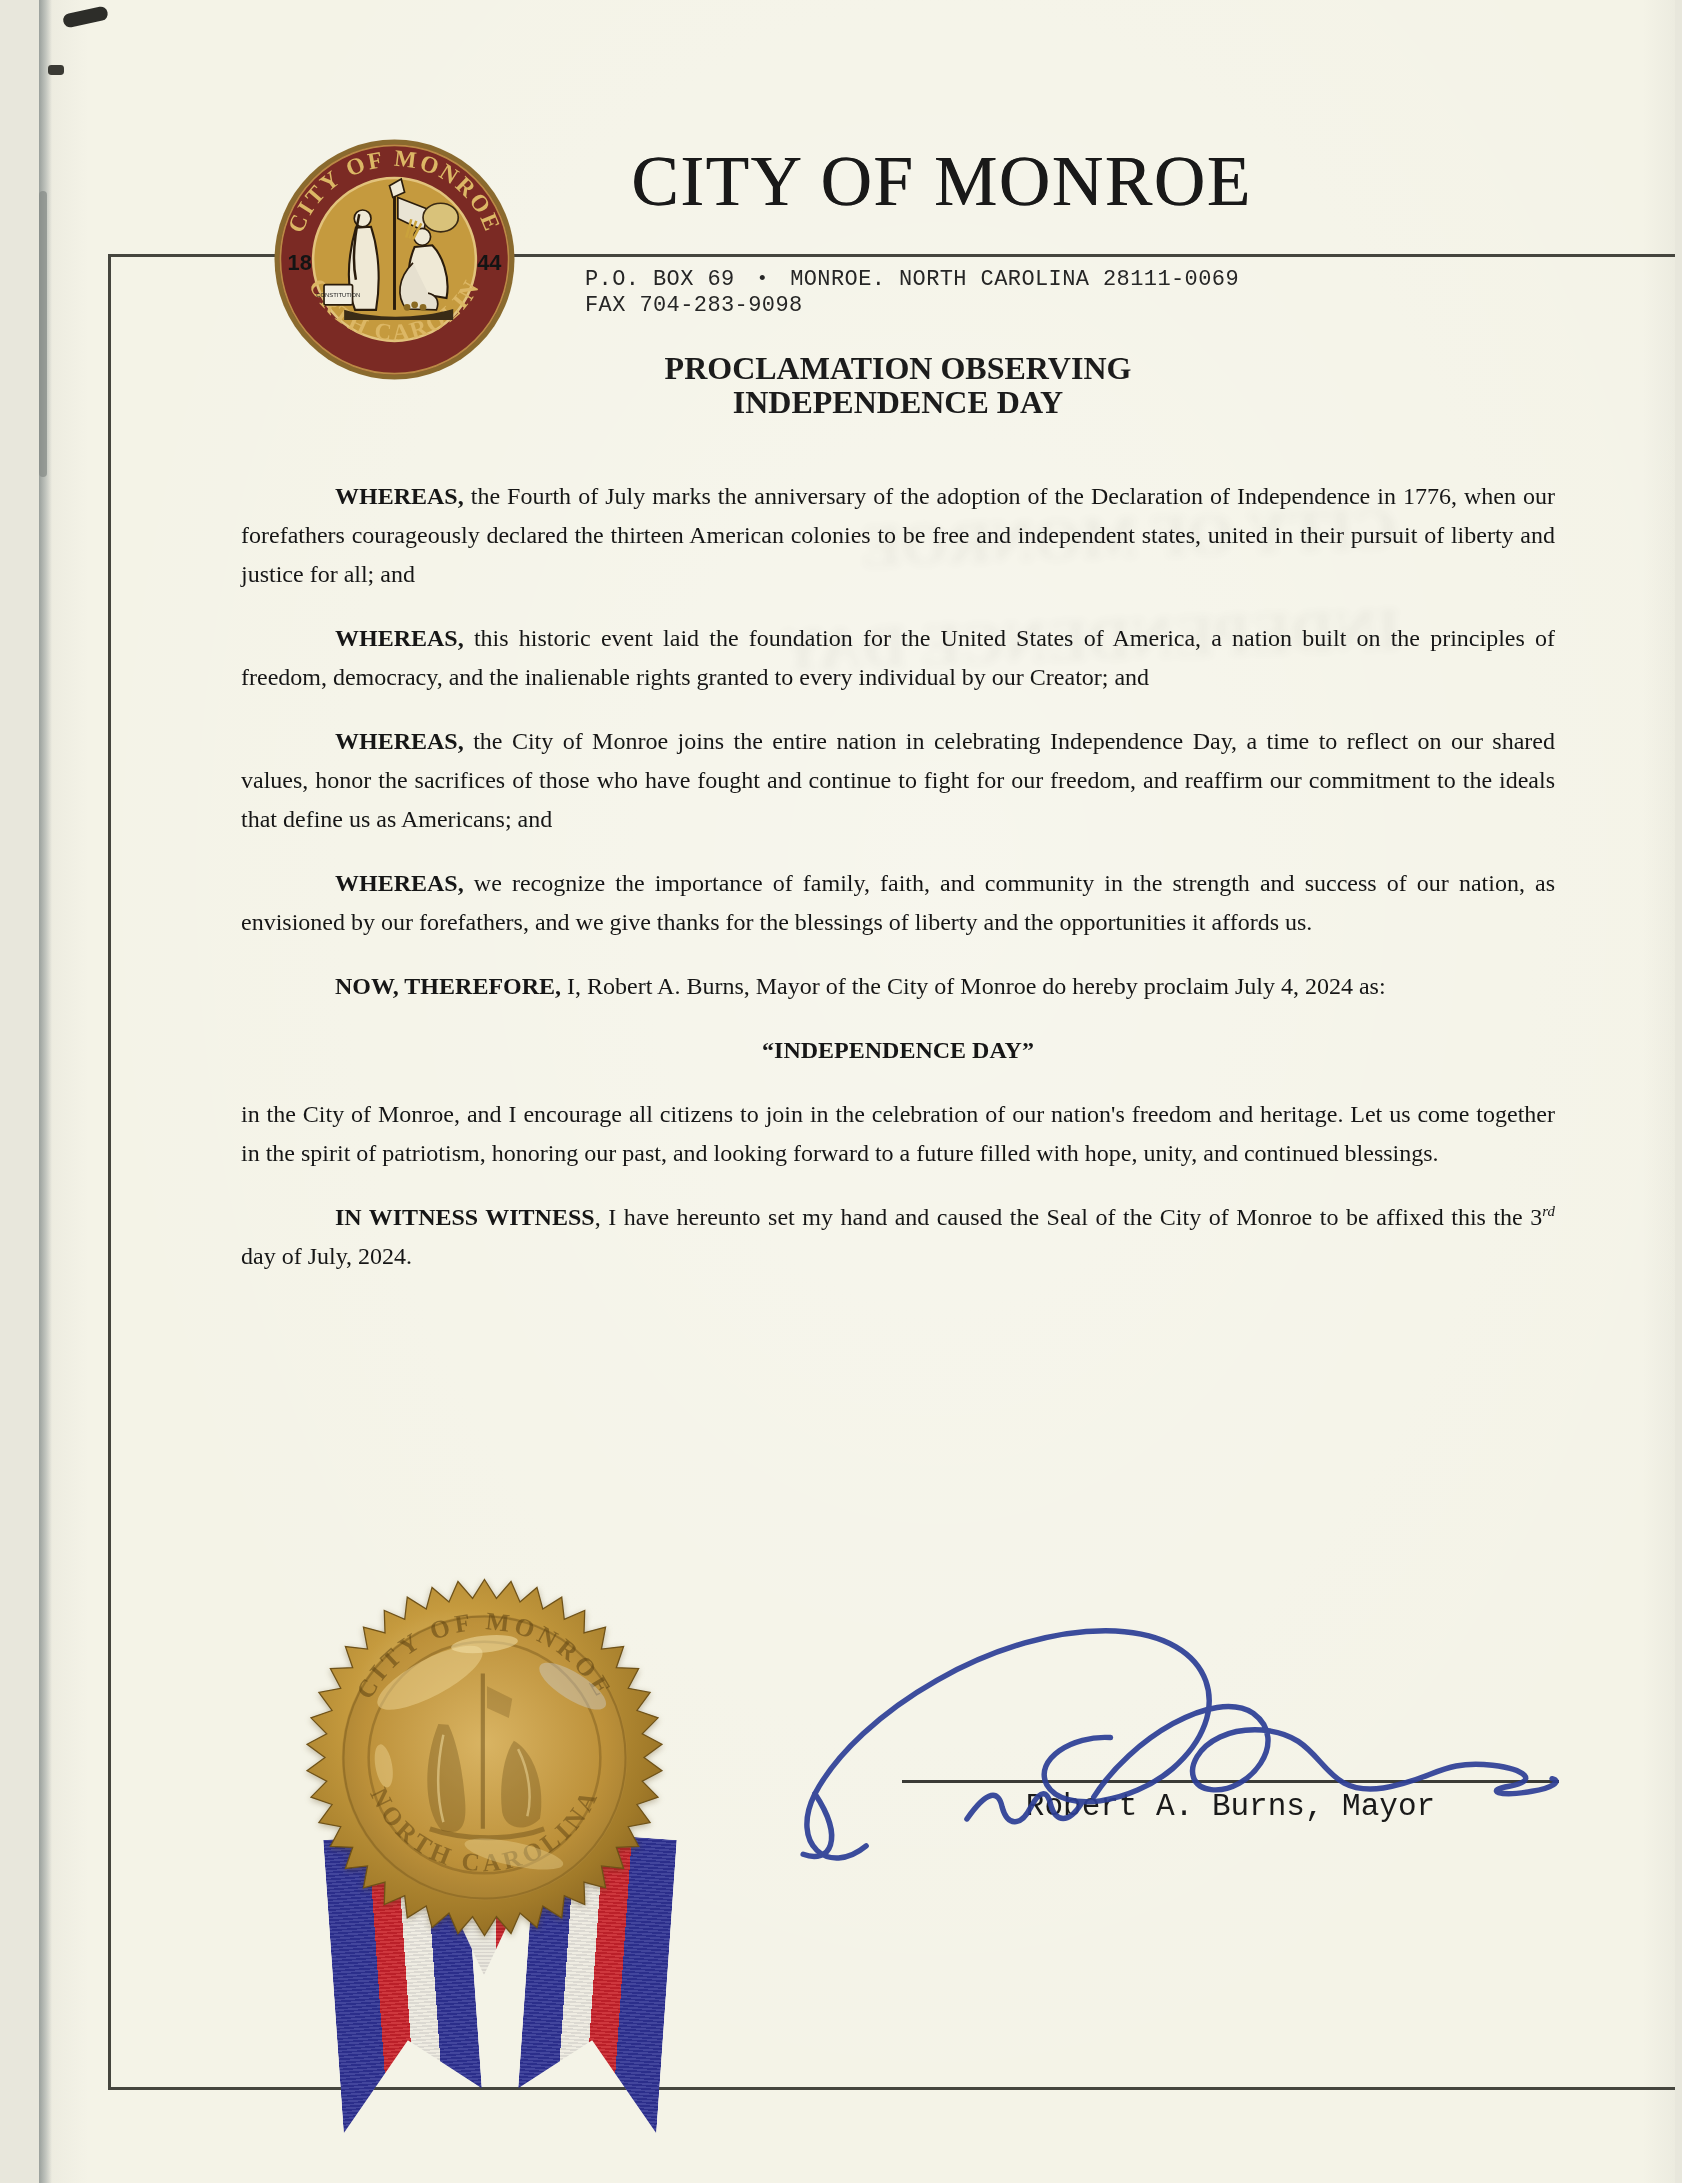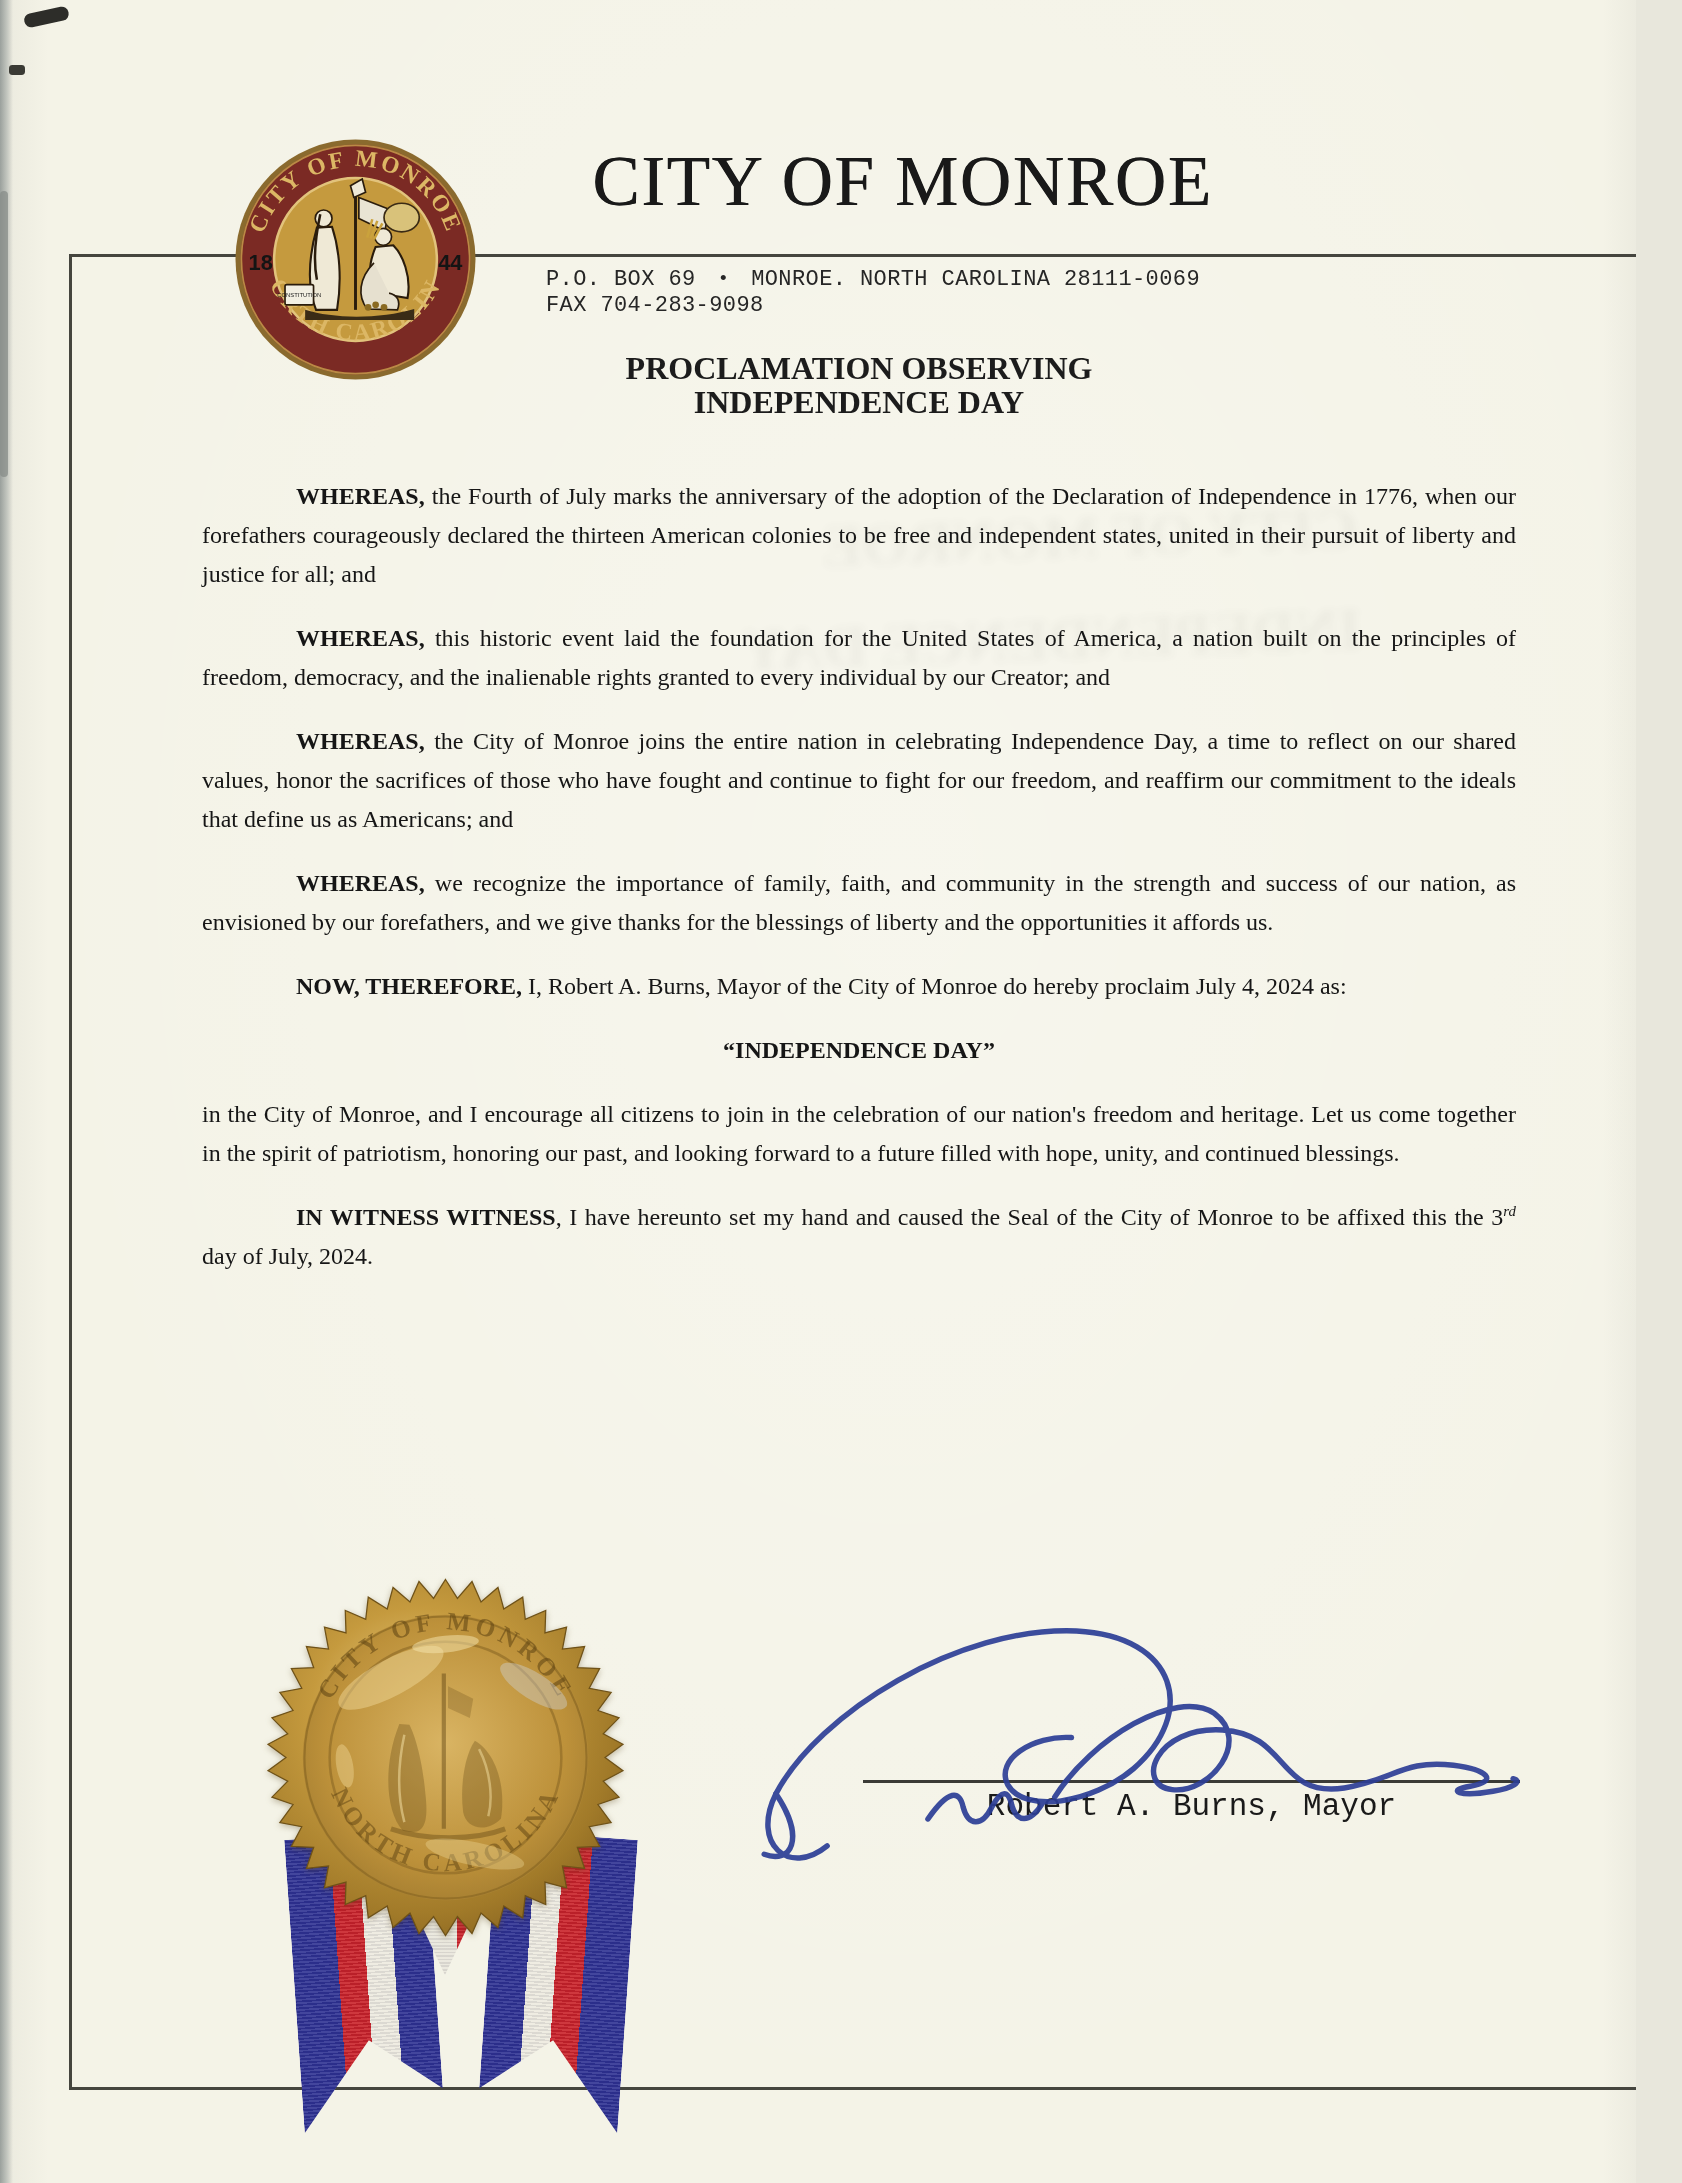--- a/index.html
+++ b/index.html
@@ -2,21 +2,21 @@
 <html style="font-size:13.4px"><head>
 <meta charset="utf-8">
 <style>
   html,body{margin:0;padding:0;background:#e8e7dc;}
   #page{
     position:relative;width:1636px;height:2183px;overflow:hidden;
     background:
       radial-gradient(ellipse at 55% 40%, rgba(255,255,255,.25), rgba(0,0,0,0) 70%),
       linear-gradient(90deg, rgba(150,150,140,.10), rgba(0,0,0,0) 3%, rgba(0,0,0,0) 98%, rgba(180,180,170,.12)),
       #f4f3e7;
-    font-family:"Liberation Serif", serif;color:#1c1c1c;
+    font-family:"Liberation Serif", serif;color:#1c1c1c;margin-left:39px;
   }
   
   .edge-left{position:absolute;left:0;top:0;width:12.6px;height:2183px;
     background:linear-gradient(90deg,#9aa09c,#c4c7c0 55%,rgba(214,216,208,0));}
   .edge-left-dark{position:absolute;left:0;top:191px;width:8.4px;height:286px;background:#878c88;opacity:.75;border-radius:4.2px;}
   .mark1{position:absolute;left:23.5px;top:10px;width:45px;height:14.3px;background:#2d2d29;border-radius:6.7px;transform:rotate(-12deg);}
   .mark2{position:absolute;left:9.2px;top:65px;width:16px;height:10px;background:#3a3a34;border-radius:3.4px;}
   
   .frame{position:absolute;left:69px;top:254px;width:1571px;height:1836px;border:3.4px solid #45453e;box-sizing:border-box;z-index:1;}
   

